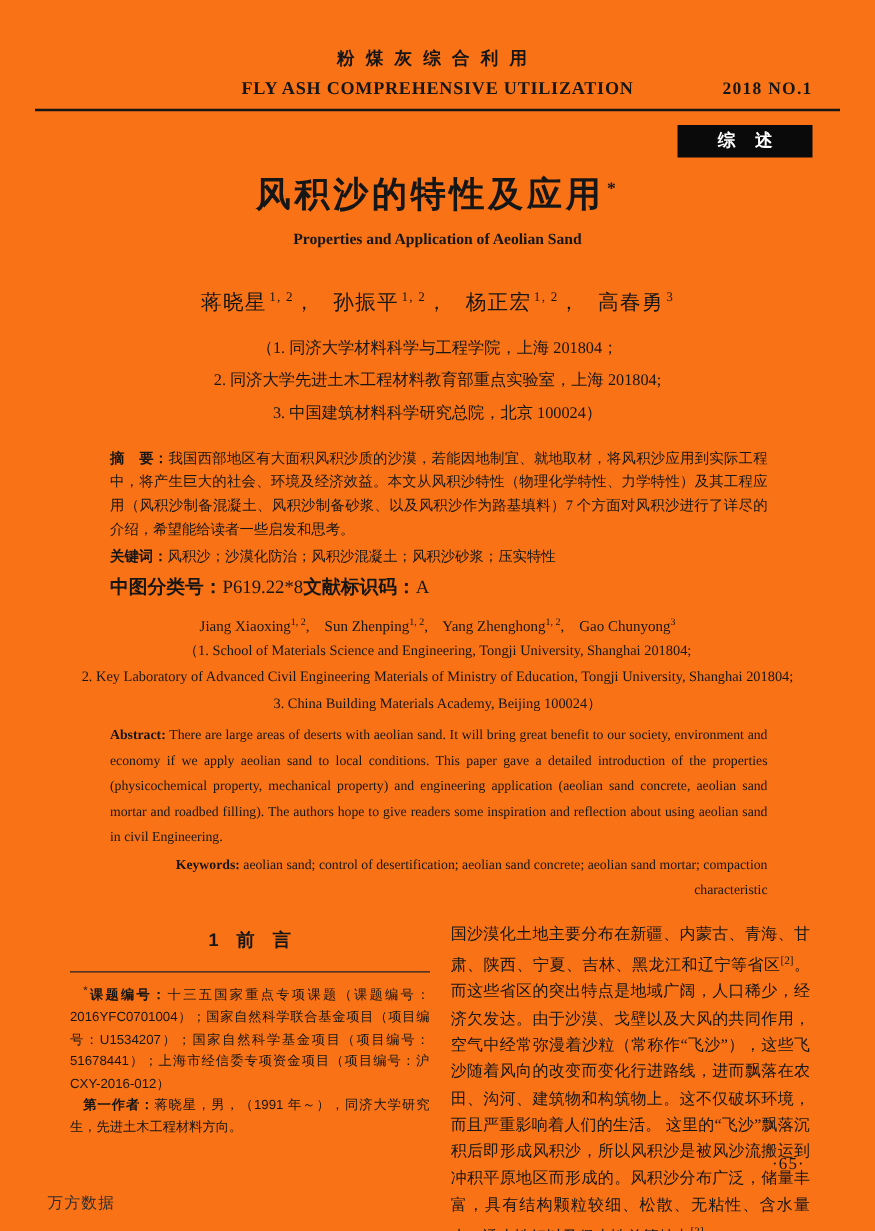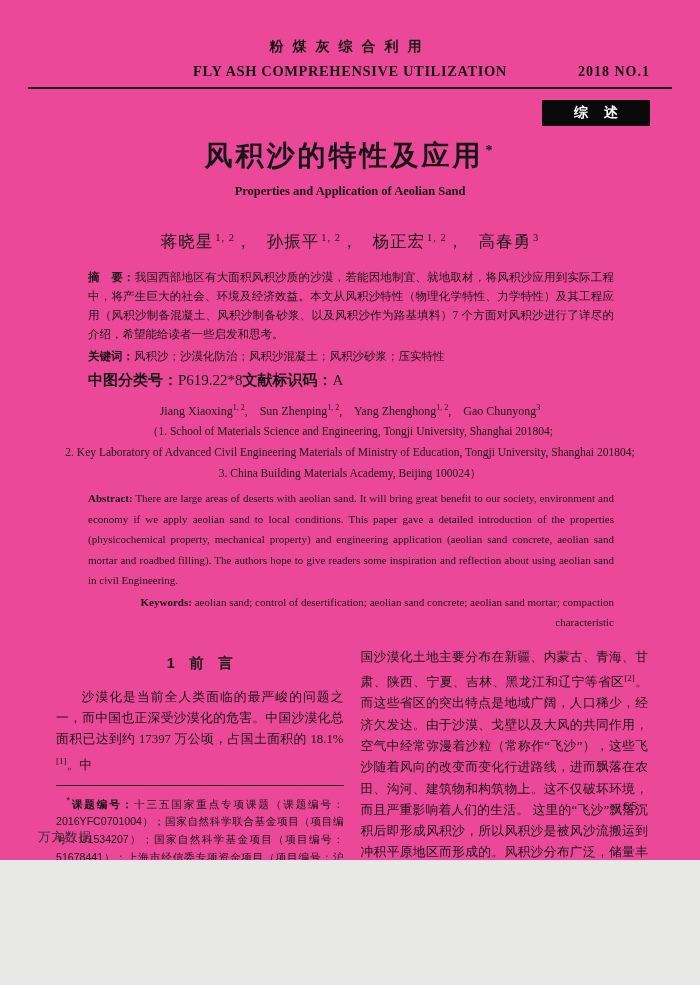--- a/index.html
+++ b/index.html
@@ -1,20 +1,20 @@
 <!DOCTYPE html>
 <html><head>
 <meta charset="utf-8">
 <style>
   html,body{margin:0;padding:0;background:#e8e8e6;}
   .page{
     position:relative;
-    width:700px;height:860px;
+    width:700px;height:985px;
     margin:0 auto;
-    background:#ec4899;
+    background:#f97316;
     color:#161616;
     font-family:"Liberation Serif","DejaVu Serif",serif;
     overflow:hidden;
     box-sizing:border-box;
   }
 
   
   .header{position:relative;margin:0 50px;padding-top:38px;text-align:center;}
   .journal-cn{font-family:"Liberation Sans","DejaVu Sans",sans-serif;font-weight:bold;font-size:14px;letter-spacing:9px;}
   .journal-en{font-weight:bold;font-size:14.5px;letter-spacing:.6px;margin-top:7px;}
@@ -91,20 +91,25 @@
   <div class="title-cn"><span>风积沙的特性及应用</span><sup>*</sup></div>
   <div class="title-en">Properties and Application of Aeolian Sand</div>
 
   <div class="authors-cn">
     <span><span>蒋晓星</span><sup>1, 2</sup><span class="a-tail">，</span></span>
     <span><span>孙振平</span><sup>1, 2</sup><span class="a-tail">，</span></span>
     <span><span>杨正宏</span><sup>1, 2</sup><span class="a-tail">，</span></span>
     <span><span>高春勇</span><sup>3</sup></span>
   </div>
 
+  <div class="affils-cn">
+    <div>（1. 同济大学材料科学与工程学院，上海 201804；</div>
+    <div>2. 同济大学先进土木工程材料教育部重点实验室，上海 201804;</div>
+    <div>3. 中国建筑材料科学研究总院，北京 100024）</div>
+  </div>
 
   <div class="abstract-block">
     <div><span class="abs-label">摘　要：</span><span>我国西部地区有大面积风积沙质的沙漠，若能因地制宜、就地取材，将风积沙应用到实际工程中，将产生巨大的社会、环境及经济效益。本文从风积沙特性（物理化学特性、力学特性）及其工程应用（风积沙制备混凝土、风积沙制备砂浆、以及风积沙作为路基填料）7 个方面对风积沙进行了详尽的介绍，希望能给读者一些启发和思考。</span></div>
     <div class="kw-line"><span class="abs-label">关键词：</span><span>风积沙；沙漠化防治；风积沙混凝土；风积沙砂浆；压实特性</span></div>
     <div class="meta-line">
       <span class="meta-item"><span class="abs-label">中图分类号：</span><span>P619.22*8</span></span>
       <span class="meta-item"><span class="abs-label">文献标识码：</span><span>A</span></span>
     </div>
   </div>
 
@@ -122,21 +127,20 @@
 
   <div class="en-abstract">
     <div><span class="en-abs-label">Abstract:</span><span> There are large areas of deserts with aeolian sand. It will bring great benefit to our society, environment and economy if we apply aeolian sand to local conditions. This paper gave a detailed introduction of the properties (physicochemical property, mechanical property) and engineering application (aeolian sand concrete, aeolian sand mortar and roadbed filling). The authors hope to give readers some inspiration and reflection about using aeolian sand in civil Engineering.</span></div>
     <div class="en-kw"><span class="en-abs-label">Keywords:</span><span> aeolian sand; control of desertification; aeolian sand concrete; aeolian sand mortar; compaction characteristic</span></div>
   </div>
 
   <div class="columns">
 
     <div class="col">
       <div class="sec-heading">1　前　言</div>
-      <p class="indent"><span>沙漠化是当前全人类面临的最严峻的问题之一，而中国也正深受沙漠化的危害。中国沙漠化总面积已达到约 17397 万公顷，占国土面积的 18.1%</span><sup class="body-sup">[1]</sup><span>。中</span></p>
 
       <div class="footnote">
         <p><sup class="fn-star">*</sup><span class="fn-label">课题编号：</span><span>十三五国家重点专项课题（课题编号：2016YFC0701004）；国家自然科学联合基金项目（项目编号：U1534207）；国家自然科学基金项目（项目编号：51678441）；上海市经信委专项资金项目（项目编号：沪 CXY-2016-012）</span></p>
         <p><span class="fn-label">第一作者：</span><span>蒋晓星，男，（1991 年～），同济大学研究生，先进土木工程材料方向。</span></p>
 
       </div>
     </div>
 
     <div class="col">
       <p><span>国沙漠化土地主要分布在新疆、内蒙古、青海、甘肃、陕西、宁夏、吉林、黑龙江和辽宁等省区</span><sup class="body-sup">[2]</sup><span>。而这些省区的突出特点是地域广阔，人口稀少，经济欠发达。由于沙漠、戈壁以及大风的共同作用，空气中经常弥漫着沙粒（常称作“飞沙”），这些飞沙随着风向的改变而变化行进路线，进而飘落在农田、沟河、建筑物和构筑物上。这不仅破坏环境，而且严重影响着人们的生活。 这里的“飞沙”飘落沉积后即形成风积沙，所以风积沙是被风沙流搬运到冲积平原地区而形成的。风积沙分布广泛，储量丰富，具有结构颗粒较细、松散、无粘性、含水量少、透水性好以及保水性差等特点</span><sup class="body-sup">[3]</sup><span>。</span></p>

